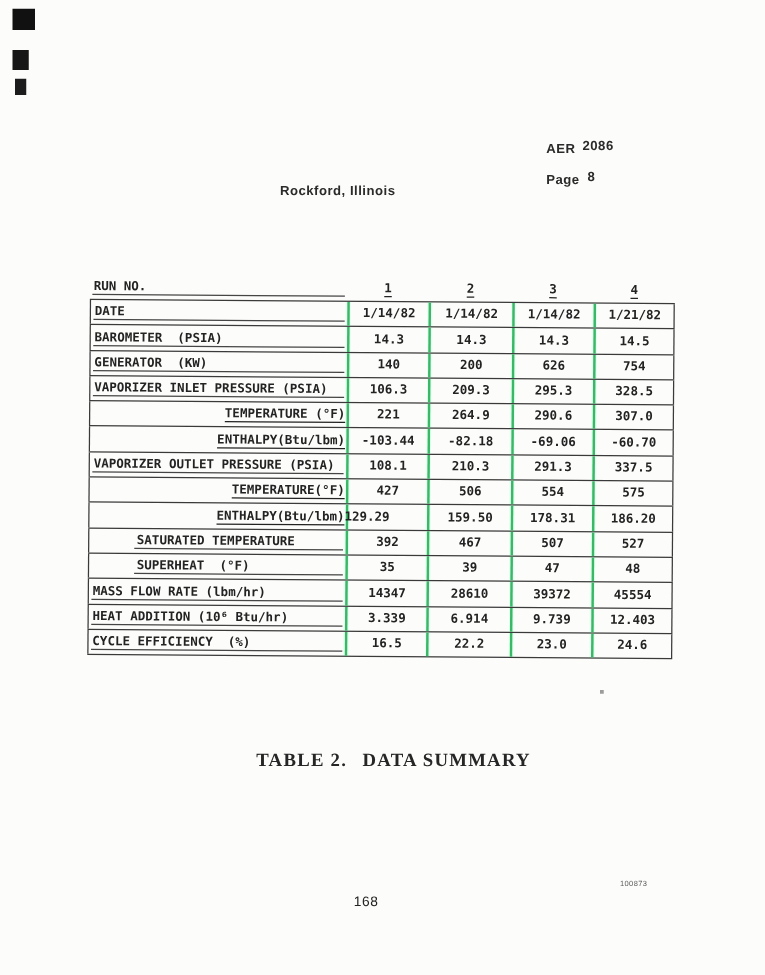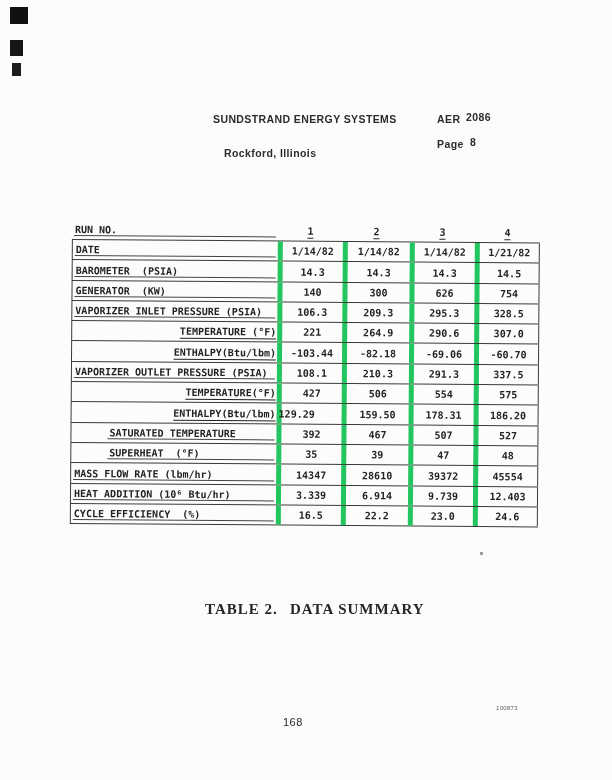--- a/index.html
+++ b/index.html
@@ -22,21 +22,21 @@
   .tbl{position:absolute;left:72px;top:224px;width:468px;
        transform:rotate(0.42deg);transform-origin:0 0;}
   .t-row{display:flex;height:20.3px;border-bottom:1.5px solid #3a3a3a;box-sizing:border-box;}
   .t-head{height:16px;}
   .c{box-sizing:border-box;position:relative;display:flex;align-items:flex-end;
      padding-bottom:4px;font-size:10px;font-weight:700;color:#232323;}
   .cl{width:206px;padding-left:3px;}
   .cv{justify-content:center;}
   .w1{width:65px;}.w2{width:67px;}.w3{width:65px;}.w4{width:65px;}
   .t-body .cl{border-left:1px solid #3a3a3a;}
-  .t-body .cv{border-left:5px solid #22c55e;align-items:flex-end;}
+  .t-body .cv{border-left:2px solid #22c55e;align-items:flex-end;}
   .t-body .w4{border-right:1px solid #3a3a3a;}
   .lbl{white-space:pre;position:relative;z-index:1;}
   .ufill{position:absolute;left:2px;right:2px;bottom:3px;height:1px;background:#454545;}
   .lab-i .cl{padding-left:38px;}
   .lab-i .ufill{left:36px;}
   .lab-r .cl{justify-content:flex-end;padding-right:1px;}
   .lab-r .lbl,.u{text-decoration:underline;text-underline-offset:2.5px;
                  text-decoration-thickness:1px;}
   .shift{justify-content:flex-start;padding-left:0;}
   .shift span{transform:translateX(-3px);}
@@ -54,21 +54,20 @@
 </head>
 <body>
 
 <div class="page">
 
   <div class="art" style="left:10px;top:7px;width:18px;height:17px;background:#111;"></div>
   <div class="art" style="left:10px;top:40px;width:13px;height:16px;background:#161616;"></div>
   <div class="art" style="left:12px;top:63px;width:9px;height:13px;background:#1c1c1c;"></div>
   <div class="dot"></div>
 
-  <div class="hdr hdr-company">SUNDSTRAND ENERGY SYSTEMS</div>
   <div class="hdr hdr-aer">AER</div>
   <div class="hdr hdr-aer-num">2086</div>
   <div class="hdr hdr-loc">Rockford, Illinois</div>
   <div class="hdr hdr-page">Page</div>
   <div class="hdr hdr-page-num">8</div>
 
   <div class="tbl">
 
     <div class="t-row t-head">
       <div class="c cl">
@@ -131,21 +130,21 @@
 
       <div class="t-row">
         <div class="c cl">
             <span class="lbl">GENERATOR  (KW)</span>
             <i class="ufill"></i>
           </div>
         <div class="c cv w1">
             <span>140</span>
           </div>
         <div class="c cv w2">
-            <span>300</span>
+            <span>200</span>
           </div>
         <div class="c cv w3">
             <span>626</span>
           </div>
         <div class="c cv w4">
             <span>754</span>
           </div>
       </div>
 
       <div class="t-row">

